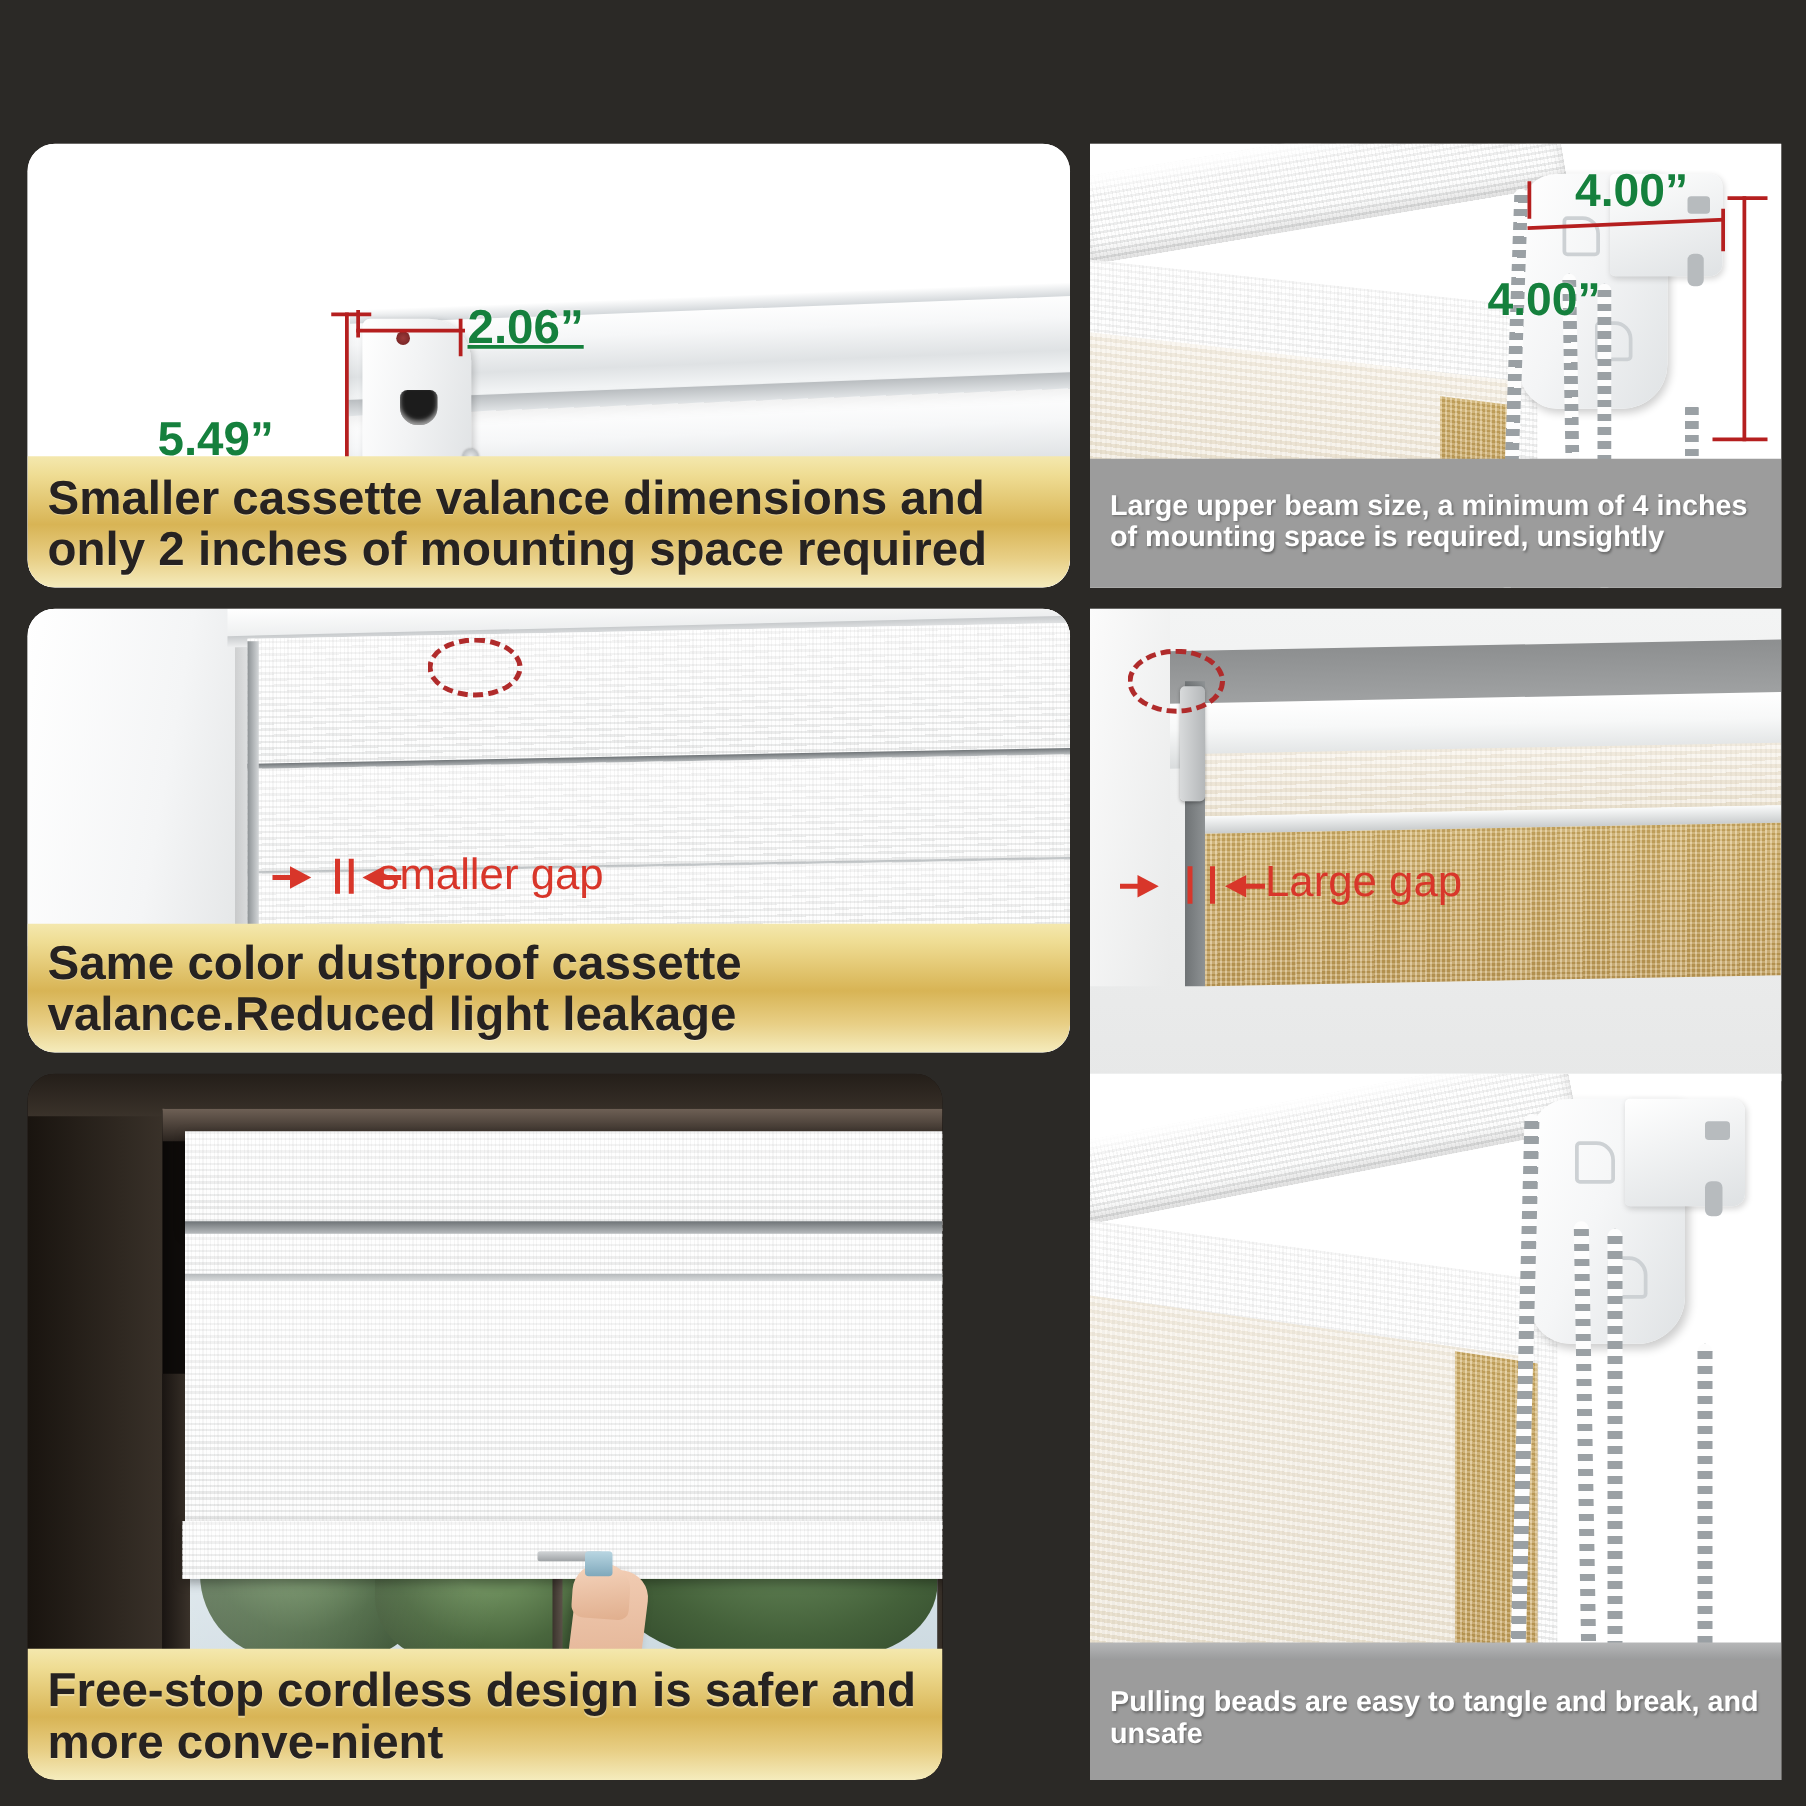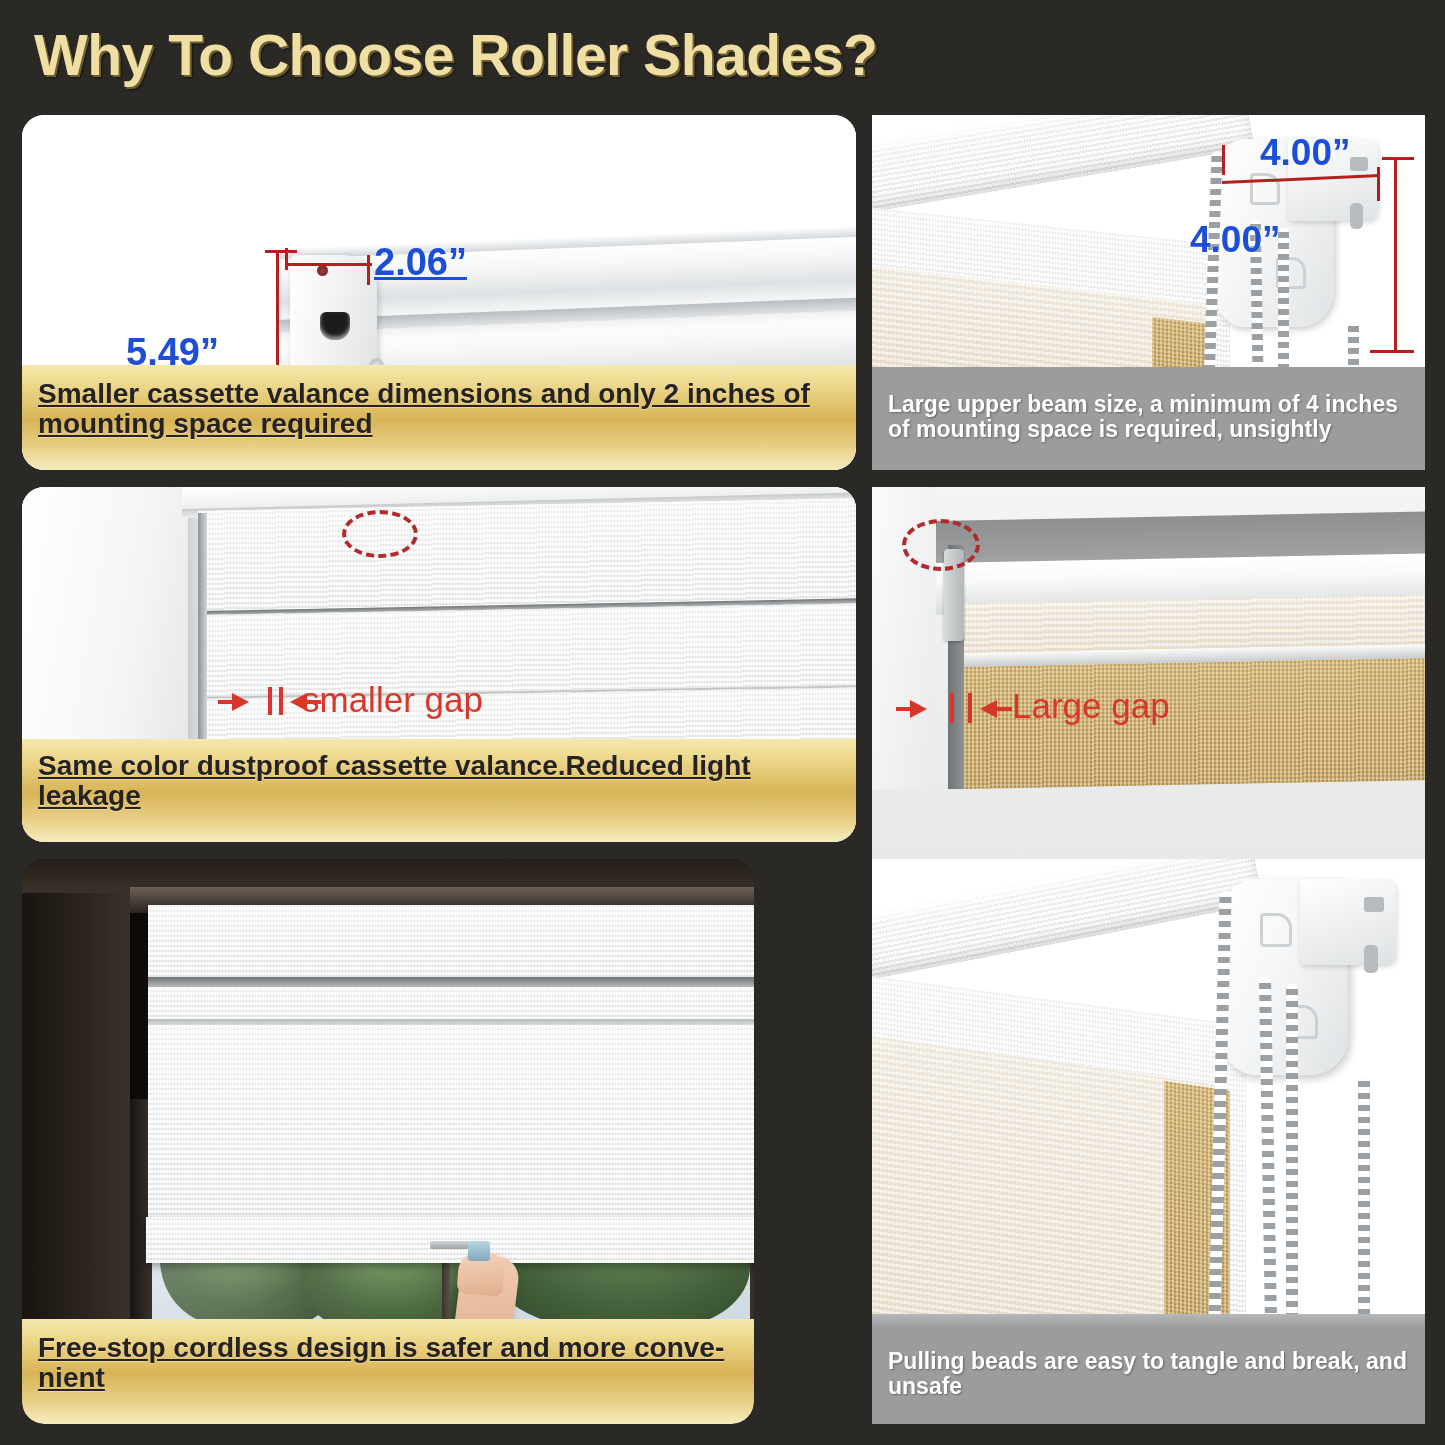--- a/index.html
+++ b/index.html
@@ -30,23 +30,23 @@
   
   .cap {
     position: absolute; left: 0; right: 0; bottom: 0;
     display: flex; align-items: center;
     padding: 6px 14px 10px 16px;
     font-weight: bold; line-height: 1.08;
   }
   .cap.gold {
     background: linear-gradient(180deg,#f4e8ae 0%,#efdd94 14%,#d8b455 52%,#e8cf86 78%,#f5ecbd 100%);
     color: #262221;
-    font-size: 28px;
+    font-size: 38px;
     text-shadow: 0 1px 0 rgba(255,255,255,.35);
-    border-bottom-left-radius: 22px; border-bottom-right-radius: 22px; text-decoration: underline;
+    border-bottom-left-radius: 22px; border-bottom-right-radius: 22px;
   }
   .cap.grey {
     background: #9c9c9c;
     color: #ffffff;
     font-size: 23px;
     text-shadow: 1px 1px 2px rgba(0,0,0,.35);
   }
 
   
   .fabricWhite {
@@ -66,21 +66,21 @@
       repeating-linear-gradient(90deg, rgba(255,255,255,.28) 0 2px, rgba(0,0,0,.06) 2px 4px),
       repeating-linear-gradient(0deg, rgba(0,0,0,.05) 0 2px, rgba(255,255,255,.2) 2px 4px),
       linear-gradient(180deg,#d5b165,#c6a057);
   }
   .metalWhite {
     background: linear-gradient(180deg,#ffffff 0%,#f6f7f8 28%,#dfe2e4 62%,#f3f5f6 84%,#cfd3d6 100%);
   }
 
   
   .dimTxt {
-    position: absolute; color: #1d4ed8; font-weight: bold;
+    position: absolute; color: #15803d; font-weight: bold;
     font-family: "Liberation Sans", sans-serif; white-space: nowrap;
     text-shadow: 0 0 2px rgba(255,255,255,.8);
   }
   .dimLineH { position: absolute; height: 3px; background: #b51f1f; }
   .dimLineV { position: absolute; width: 3px; background: #b51f1f; }
   .dashEll {
     position: absolute; border: 4px dashed #b02b2b; border-radius: 50%;
   }
   .gapTxt {
     position: absolute; color: #d8362a; font-weight: normal; white-space: nowrap;
@@ -89,21 +89,20 @@
   .arrowR { border-top: 9px solid transparent; border-bottom: 9px solid transparent; border-left: 17px solid #d8362a; }
   .arrowL { border-top: 9px solid transparent; border-bottom: 9px solid transparent; border-right: 17px solid #d8362a; }
   .arrowStem { position: absolute; height: 4px; background: #d8362a; }
   .gapBar { position: absolute; width: 4px; background: #d8362a; }
 </style>
 </head>
 <body>
 
 <div id="page">
 
-  <div class="title">Why To Choose Roller Shades?</div>
 
   <div class="panel good" style="left:22px; top:115px; width:834px; height:355px; background:#ffffff;">
     <div class="photo" style="background:#ffffff;">
 
       <div class="metalWhite" style="position:absolute;left:255px;top:140px;width:600px;height:76px;
                   transform:skewY(-2.2deg); transform-origin:left center;
                   box-shadow:inset 0 -5px 10px rgba(0,0,0,.09);"></div>
       <div style="position:absolute;left:255px;top:205px;width:600px;height:16px;
                   transform:skewY(-2.2deg); transform-origin:left center;
                   background:linear-gradient(180deg,#b9bdc0,#e9ecee);"></div>

